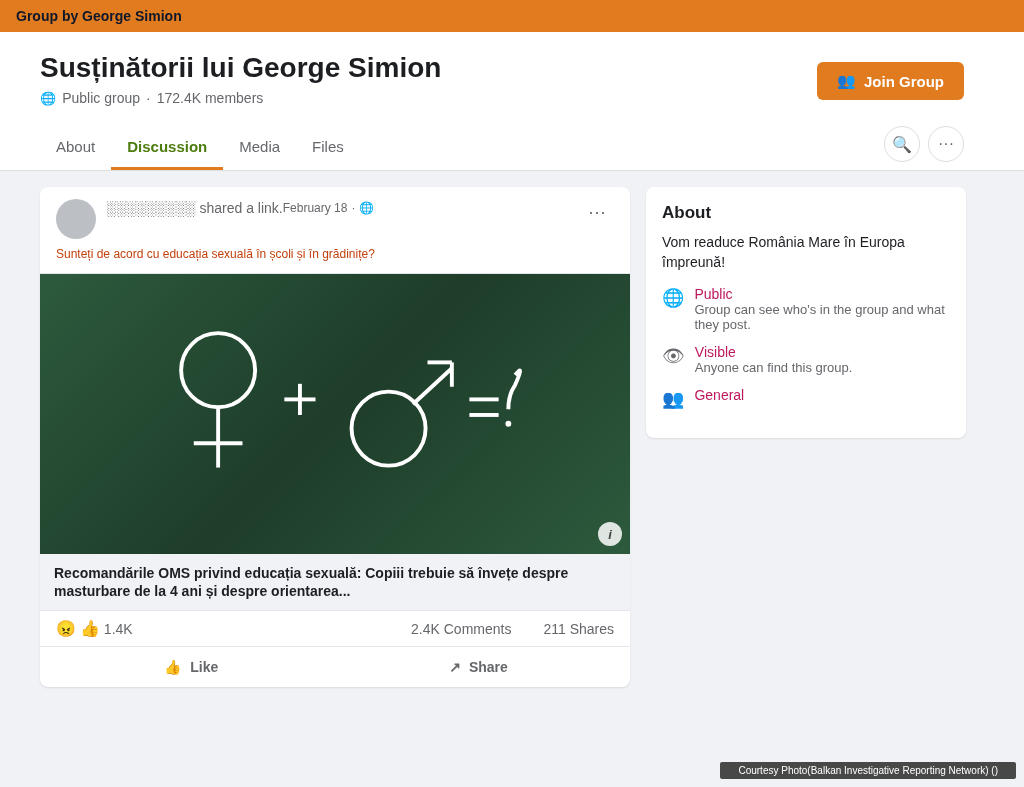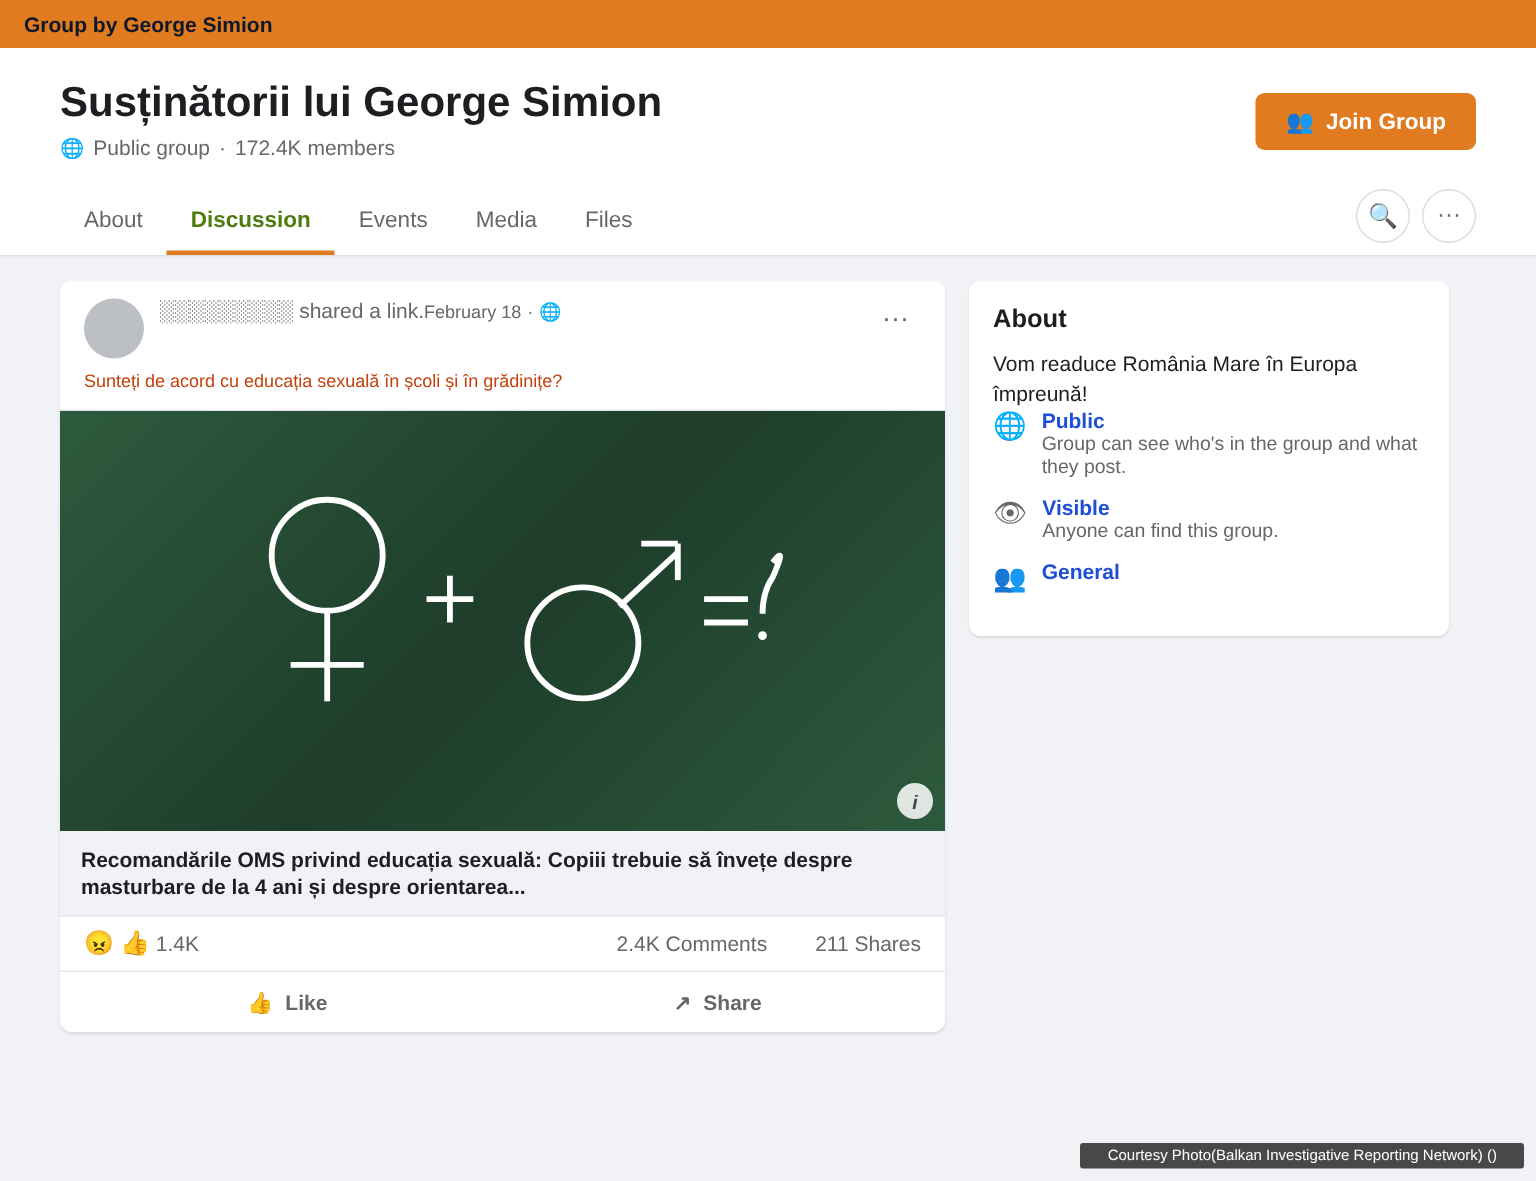--- a/index.html
+++ b/index.html
@@ -8,21 +8,21 @@
     .top-bar {
       background: #e07b20;
       color: #0f172a;
       padding: 8px 16px;
       font-size: 14px;
       font-weight: 600;
     }
 
     .group-header {
       background: white;
-      padding: 20px 40px 0 40px;
+      padding: 20px 60px 0 40px;
       border-bottom: 1px solid #ddd;
     }
 
     .group-title-row {
       display: flex;
       justify-content: space-between;
       align-items: flex-start;
       padding-bottom: 12px;
     }
 
@@ -309,20 +309,21 @@
     .about-title {
       font-size: 17px;
       font-weight: 700;
       color: #1c1e21;
       margin-bottom: 10px;
     }
 
     .about-desc {
       font-size: 14px;
       color: #1c1e21;
+      margin-bottom: 14px;
       line-height: 1.4;
     }
 
     .about-item {
       display: flex;
       align-items: flex-start;
       gap: 10px;
       margin-bottom: 12px;
     }
 
@@ -331,22 +332,22 @@
       color: #65676b;
       margin-top: 1px;
       flex-shrink: 0;
     }
 
     .about-item-content {
       font-size: 14px;
     }
 
     .about-item-title {
-      font-weight: 700;
-      color: #1d4ed8;
+      font-weight: 400;
+      color: #be185d;
     }
 
     .about-item-sub {
       color: #65676b;
       font-size: 13px;
     }
 
     .watermark {
       position: fixed;
       bottom: 8px;
@@ -382,21 +383,20 @@
     </div>
     <button class="join-btn">
       <span>👥</span>
       <span>Join Group</span>
     </button>
   </div>
 
   <div class="nav-tabs">
     <a class="nav-tab">About</a>
     <a class="nav-tab active">Discussion</a>
-    <a class="nav-tab">Events</a>
     <a class="nav-tab">Media</a>
     <a class="nav-tab">Files</a>
     <div class="nav-right">
       <button class="icon-btn">
         <span>🔍</span>
       </button>
       <button class="icon-btn">
         <span>···</span>
       </button>
     </div>

